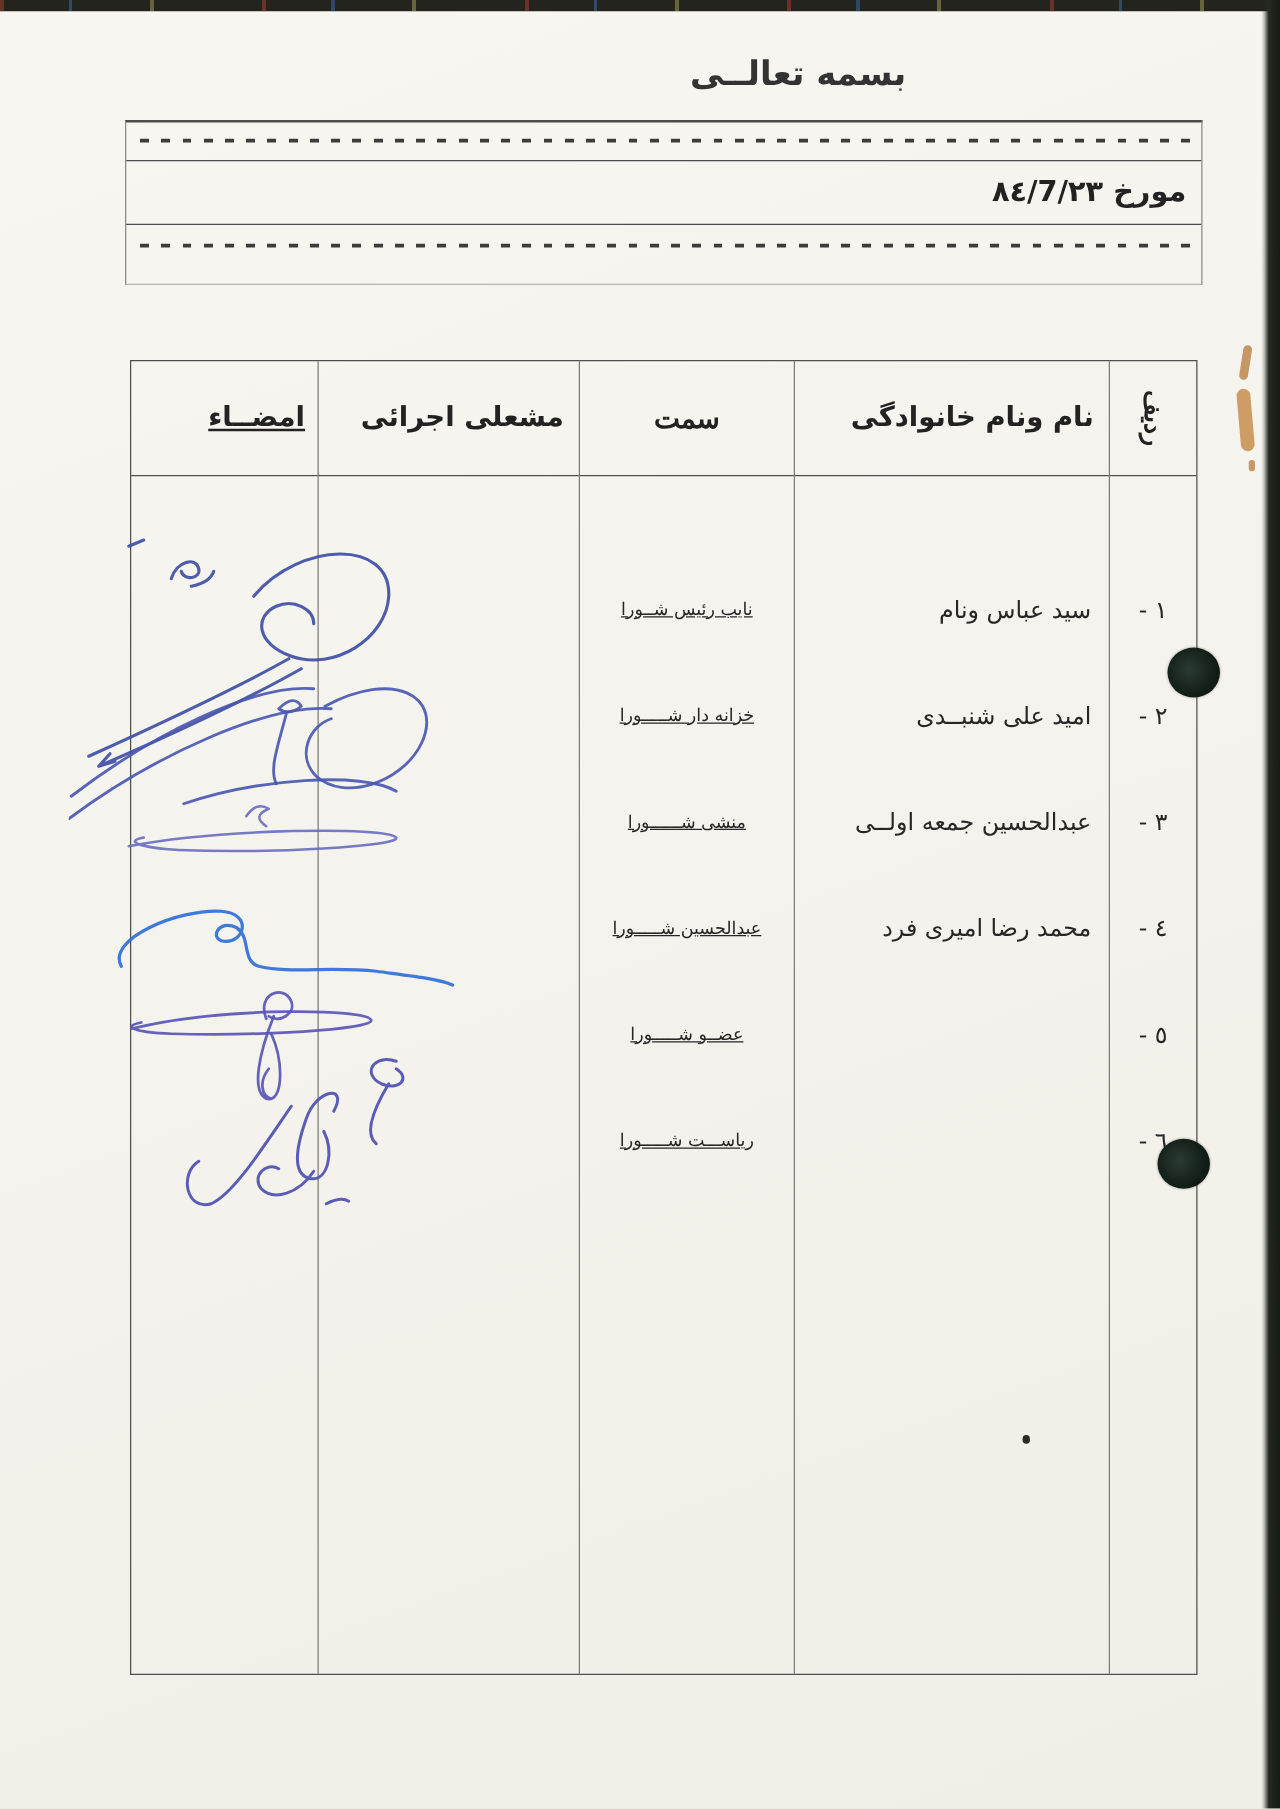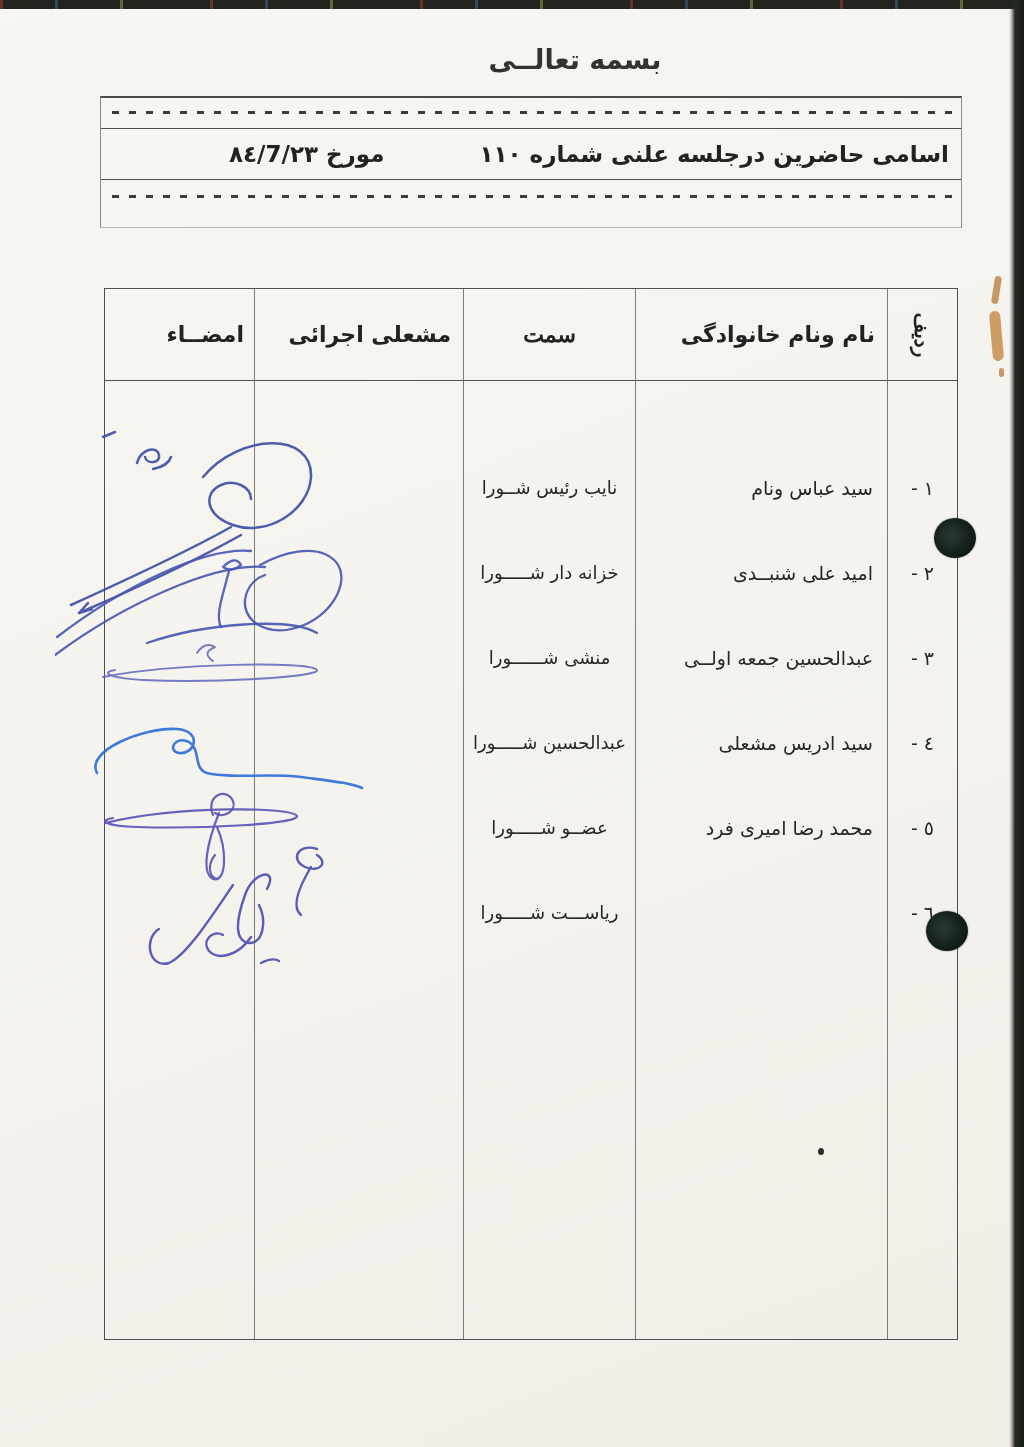--- a/index.html
+++ b/index.html
@@ -11,51 +11,51 @@
   
   .edge-top{position:absolute;top:0;left:0;width:100%;height:9px;z-index:6;
     background:#22241d;
     background-image:repeating-linear-gradient(90deg,
       rgba(190,70,50,.45) 0 3px, transparent 3px 55px,
       rgba(70,130,200,.4) 55px 58px, transparent 58px 120px,
       rgba(230,220,120,.35) 120px 123px, transparent 123px 210px);}
   .edge-right{position:absolute;top:0;right:0;width:15px;height:100%;z-index:6;
     background:linear-gradient(to left,#161a15 0%,#242922 60%,rgba(36,41,34,.25) 85%,rgba(36,41,34,0) 100%);}
   
-  .bismillah{position:absolute;top:44px;left:425px;width:300px;text-align:center;
+  .bismillah{position:absolute;top:44px;left:425px;width:300px;
     font-size:27px;font-weight:bold;letter-spacing:.5px;color:#333;}
   
   .title-band{position:absolute;left:100px;top:96px;width:862px;height:132px;box-sizing:border-box;
     border-top:2px solid #4c4c4c;border-left:1.5px solid #8a8a8a;border-right:1.5px solid #8a8a8a;
     border-bottom:1px solid #b5b5b3;}
   .dotted{height:3px;margin:0 9px;
     background:repeating-linear-gradient(to left,#3c3c3c 0 7px,transparent 7px 17px);}
   .dotted.first{margin-top:13px;}
   .dotted.second{margin-top:15px;}
   .title-row{margin-top:14px;height:52px;box-sizing:border-box;
     border-top:1.5px solid #4c4c4c;border-bottom:1.5px solid #4c4c4c;
     display:flex;align-items:center;justify-content:space-between;
     padding:0 12px 0 128px;font-weight:bold;font-size:23px;color:#222;}
   
   .table{position:absolute;left:104px;top:288px;width:854px;height:1052px;box-sizing:border-box;
     border:1.5px solid #4f4f4f;display:grid;z-index:1;
     grid-template-columns:70px 252px 172px 209px 1fr;grid-template-rows:92px 1fr;direction:rtl;}
   .th{border-bottom:1.5px solid #4f4f4f;display:flex;align-items:center;
     font-weight:bold;font-size:22px;color:#222;box-sizing:border-box;}
   .th,.td{border-left:1px solid #7c7c7a;}
-  .th.last,.td.last{border-left:none;}
+  .th.last,.td.last{border-left:none;text-decoration:underline;}
   .th.center{justify-content:center;font-family:Liberation Serif, serif;}
   .th.rightpad{justify-content:flex-start;padding-right:12px;}
   .th-sig{justify-content:flex-start;padding-right:10px;}
   .rot{display:inline-block;transform:rotate(90deg);font-size:20px;letter-spacing:1px;}
   .td{box-sizing:border-box;padding-top:64px;}
   .entry{height:85px;display:flex;align-items:center;font-size:19px;color:#262626;}
   .td-num .entry{justify-content:center;font-size:19px;}
   .td-name .entry{padding-right:14px;}
-  .td-pos .entry{justify-content:center;font-size:18px;}
+  .td-pos .entry{justify-content:center;font-size:14px;text-decoration:underline;}
   
   .signatures{position:absolute;left:55px;top:415px;width:355px;height:575px;z-index:2;pointer-events:none;}
   .signatures path{fill:none;stroke-linecap:round;stroke-linejoin:round;opacity:.92;}
   
   .punch{position:absolute;width:42px;height:40px;border-radius:50%;z-index:4;
     background:radial-gradient(circle at 42% 44%, #2b3b33 0%, #101c16 65%, #0a130e 100%);
     box-shadow:0 0 2px rgba(0,0,0,.4);}
   .punch-1{left:934px;top:518px;}
   .punch-2{left:926px;top:911px;}
   
@@ -71,21 +71,20 @@
 <div class="page">
 
   <div class="edge-top"></div>
   <div class="edge-right"></div>
 
   <div class="bismillah">بسمه تعالــی</div>
 
   <div class="title-band">
     <div class="dotted first"></div>
     <div class="title-row">
-      <div>اسامی حاضرین درجلسه علنی شماره ۱۱۰</div>
       <div>مورخ ٨٤/7/٢٣</div>
     </div>
     <div class="dotted second"></div>
   </div>
 
   <div class="table">
 
     <div class="th center">
       <span class="rot">ردیف</span>
     </div>
@@ -99,21 +98,20 @@
       <div class="entry">۲ -</div>
       <div class="entry">۳ -</div>
       <div class="entry">٤ -</div>
       <div class="entry">٥ -</div>
       <div class="entry">٦ -</div>
     </div>
     <div class="td td-name">
       <div class="entry">سید عباس ونام</div>
       <div class="entry">امید علی شنبــدی</div>
       <div class="entry">عبدالحسین جمعه اولــی</div>
-      <div class="entry">سید ادریس مشعلی</div>
       <div class="entry">محمد رضا امیری فرد</div>
     </div>
     <div class="td td-pos">
       <div class="entry">نایب رئیس شــورا</div>
       <div class="entry">خزانه دار شـــــورا</div>
       <div class="entry">منشی شــــــورا</div>
       <div class="entry">عبدالحسین شـــــورا</div>
       <div class="entry">عضــو شـــــورا</div>
       <div class="entry">ریاســـت شـــــورا</div>
     </div>

